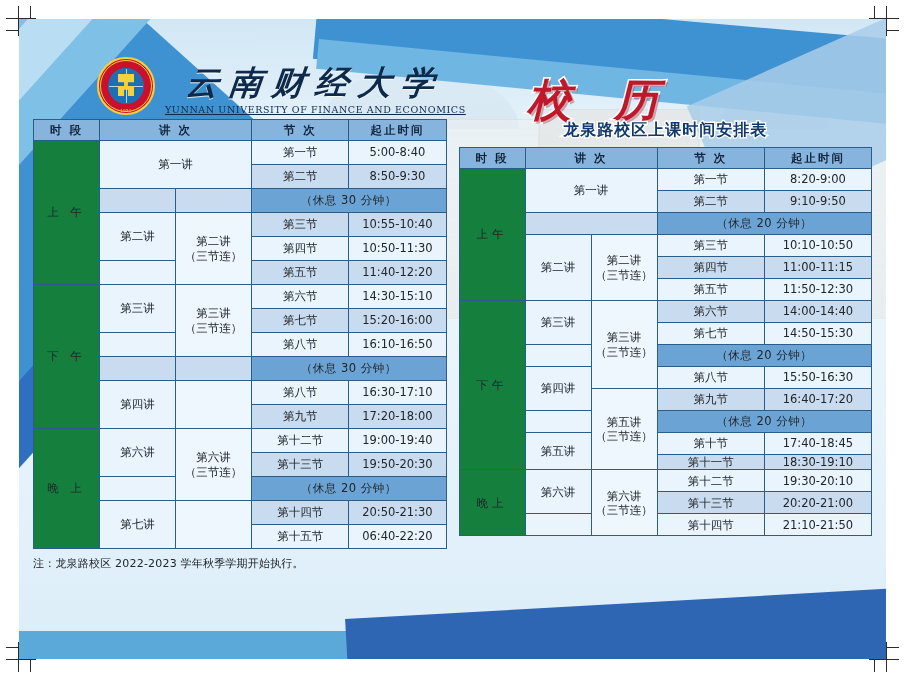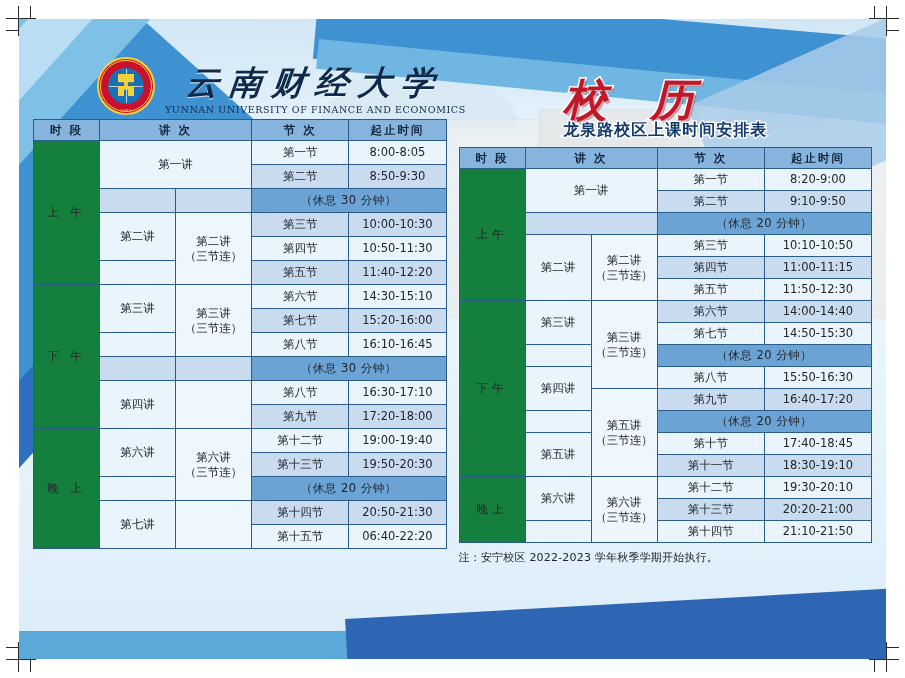--- a/index.html
+++ b/index.html
@@ -162,24 +162,25 @@
     font-size: 33px; font-weight: 700; color: #0e2a4a;
     letter-spacing: 10px; font-style: italic;
     transform: skewX(-6deg);
     line-height: 1.05;
     text-shadow: 0 1px 0 rgba(255,255,255,.8);
   }
   .uni-en {
     font-family: "DejaVu Serif", "Liberation Serif", serif;
     font-size: 9.5px; color: #0e2a4a; letter-spacing: .6px;
     margin-top: 3px;
+    text-decoration: underline;
   }
 
   .xiaoli {
-    position: absolute; left: 544px; top: 52px;
+    position: absolute; left: 508px; top: 52px;
     font-family: "DejaVu Serif", "Liberation Serif", serif;
     font-size: 44px; font-weight: 700; font-style: italic;
     letter-spacing: 14px;
     color: #c0182b;
     -webkit-text-stroke: 3px #ffffff;
     paint-order: stroke fill;
     text-shadow: 2px 2px 0 rgba(130,10,25,.35);
   }
 
   
@@ -335,37 +336,37 @@
               <th>节  次</th>
               <th>起止时间</th>
             </tr>
           </thead>
           <tbody>
 
             <tr>
               <td class="period" rowspan="6">上  午</td>
               <td class="lec" colspan="2" rowspan="2">第一讲</td>
               <td class="slot" style="height:24px">第一节</td>
-              <td class="time">8:00-8:05</td>
+              <td class="time">5:00-8:40</td>
             </tr>
             <tr class="alt">
               <td class="slot" style="height:24px">第二节</td>
               <td class="time">8:50-9:30</td>
             </tr>
             <tr>
               <td class="blank-dk"></td>
               <td class="blank-dk"></td>
               <td class="rest" colspan="2" style="height:24px">（休息 30 分钟）</td>
             </tr>
             <tr class="alt">
               <td class="lec" rowspan="2">第二讲</td>
               <td class="lec3 two-line" rowspan="3" style="white-space:pre-line">第二讲
 （三节连）</td>
               <td class="slot" style="height:24px">第三节</td>
-              <td class="time">10:00-10:30</td>
+              <td class="time">10:55-10:40</td>
             </tr>
             <tr>
               <td class="slot" style="height:24px">第四节</td>
               <td class="time">10:50-11:30</td>
             </tr>
             <tr class="alt">
               <td class="blank"></td>
               <td class="slot" style="height:24px">第五节</td>
               <td class="time">11:40-12:20</td>
             </tr>
@@ -378,21 +379,21 @@
               <td class="slot" style="height:24px">第六节</td>
               <td class="time">14:30-15:10</td>
             </tr>
             <tr class="alt">
               <td class="slot" style="height:24px">第七节</td>
               <td class="time">15:20-16:00</td>
             </tr>
             <tr>
               <td class="blank"></td>
               <td class="slot" style="height:24px">第八节</td>
-              <td class="time">16:10-16:45</td>
+              <td class="time">16:10-16:50</td>
             </tr>
             <tr>
               <td class="blank-dk"></td>
               <td class="blank-dk"></td>
               <td class="rest" colspan="2" style="height:24px">（休息 30 分钟）</td>
             </tr>
             <tr>
               <td class="lec" rowspan="2">第四讲</td>
               <td class="lec3" rowspan="2"></td>
               <td class="slot" style="height:24px">第八节</td>
@@ -424,20 +425,21 @@
               <td class="lec3" rowspan="2"></td>
               <td class="slot" style="height:24px">第十四节</td>
               <td class="time">20:50-21:30</td>
             </tr>
             <tr>
               <td class="slot" style="height:24px">第十五节</td>
               <td class="time">06:40-22:20</td>
             </tr>
           </tbody>
         </table>
+        <div class="note">注：龙泉路校区 2022-2023 学年秋季学期开始执行。</div>
       </div>
 
       <div class="col">
         <div class="sec-title">龙泉路校区上课时间安排表</div>
         <table class="sched">
           <colgroup>
               <col style="width:66px">
               <col style="width:66px">
               <col style="width:66px">
               <col>
@@ -512,21 +514,21 @@
             <tr>
               <td class="blank"></td>
               <td class="rest" colspan="2" style="height:22px">（休息 20 分钟）</td>
             </tr>
             <tr>
               <td class="lec" rowspan="2">第五讲</td>
               <td class="slot" style="height:22px">第十节</td>
               <td class="time">17:40-18:45</td>
             </tr>
             <tr class="alt">
-              <td class="slot" style="height:22px">第十一节</td>
+              <td class="slot" style="height:15px">第十一节</td>
               <td class="time">18:30-19:10</td>
             </tr>
 
             <tr>
               <td class="period" rowspan="3">晚上</td>
               <td class="lec" rowspan="2">第六讲</td>
               <td class="lec3 two-line" rowspan="3" style="white-space:pre-line">第六讲
 （三节连）</td>
               <td class="slot" style="height:22px">第十二节</td>
               <td class="time">19:30-20:10</td>
@@ -535,18 +537,17 @@
               <td class="slot" style="height:22px">第十三节</td>
               <td class="time">20:20-21:00</td>
             </tr>
             <tr>
               <td class="blank"></td>
               <td class="slot" style="height:22px">第十四节</td>
               <td class="time">21:10-21:50</td>
             </tr>
           </tbody>
         </table>
-        <div class="note">注：安宁校区 2022-2023 学年秋季学期开始执行。</div>
       </div>
 
     </div>
   </div>
 </div>
 
 </body></html>

